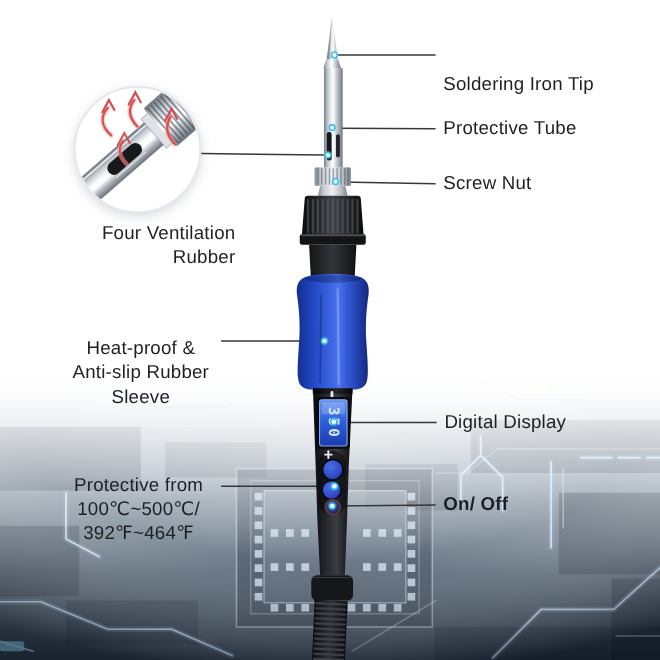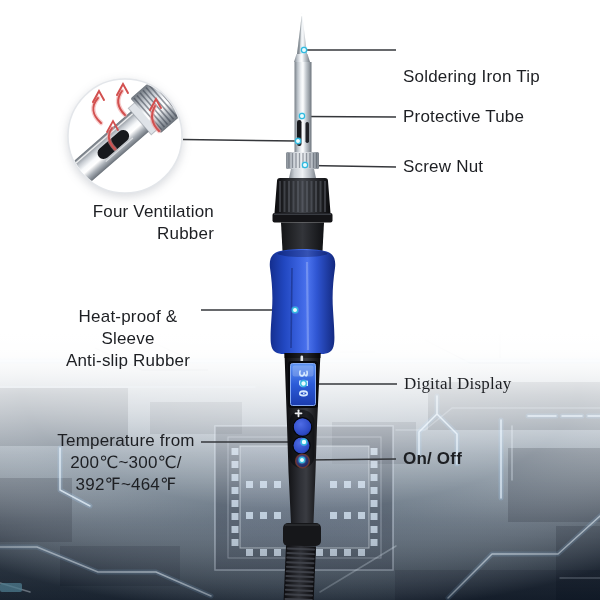--- a/index.html
+++ b/index.html
@@ -409,24 +409,24 @@
 
   <div class="lbl" style="left:403px;top:39px;margin-top:27px;">Soldering Iron Tip</div>
   <div class="lbl" style="left:403px;top:106px;">Protective Tube</div>
   <div class="lbl" style="left:403px;top:156px;">Screw Nut</div>
   <div class="lbl lbl-c" style="left:44px;top:201px;width:170px;text-align:right;">
     <div>Four Ventilation</div>
     <div>Rubber</div>
   </div>
   <div class="lbl lbl-c" style="left:38px;top:306px;width:180px;">
     <div>Heat-proof &amp;</div>
+    <div>Anti-slip Rubber</div>
     <div>Sleeve</div>
-    <div>Anti-slip Rubber</div>
   </div>
-  <div class="lbl" style="left:404px;top:373px;font-family:Liberation Serif, serif;">Digital Display</div>
+  <div class="lbl" style="left:404px;top:373px;">Digital Display</div>
   <div class="lbl lbl-c" style="left:26px;top:430px;width:200px;">
-    <div>Temperature from</div>
-    <div>200℃~300℃/</div>
+    <div>Protective from</div>
+    <div>100℃~500℃/</div>
     <div>392℉~464℉</div>
   </div>
   <div class="lbl" style="left:403px;top:448px;font-weight:bold;">On/ Off</div>
 
 </div>
 
 </body></html>

